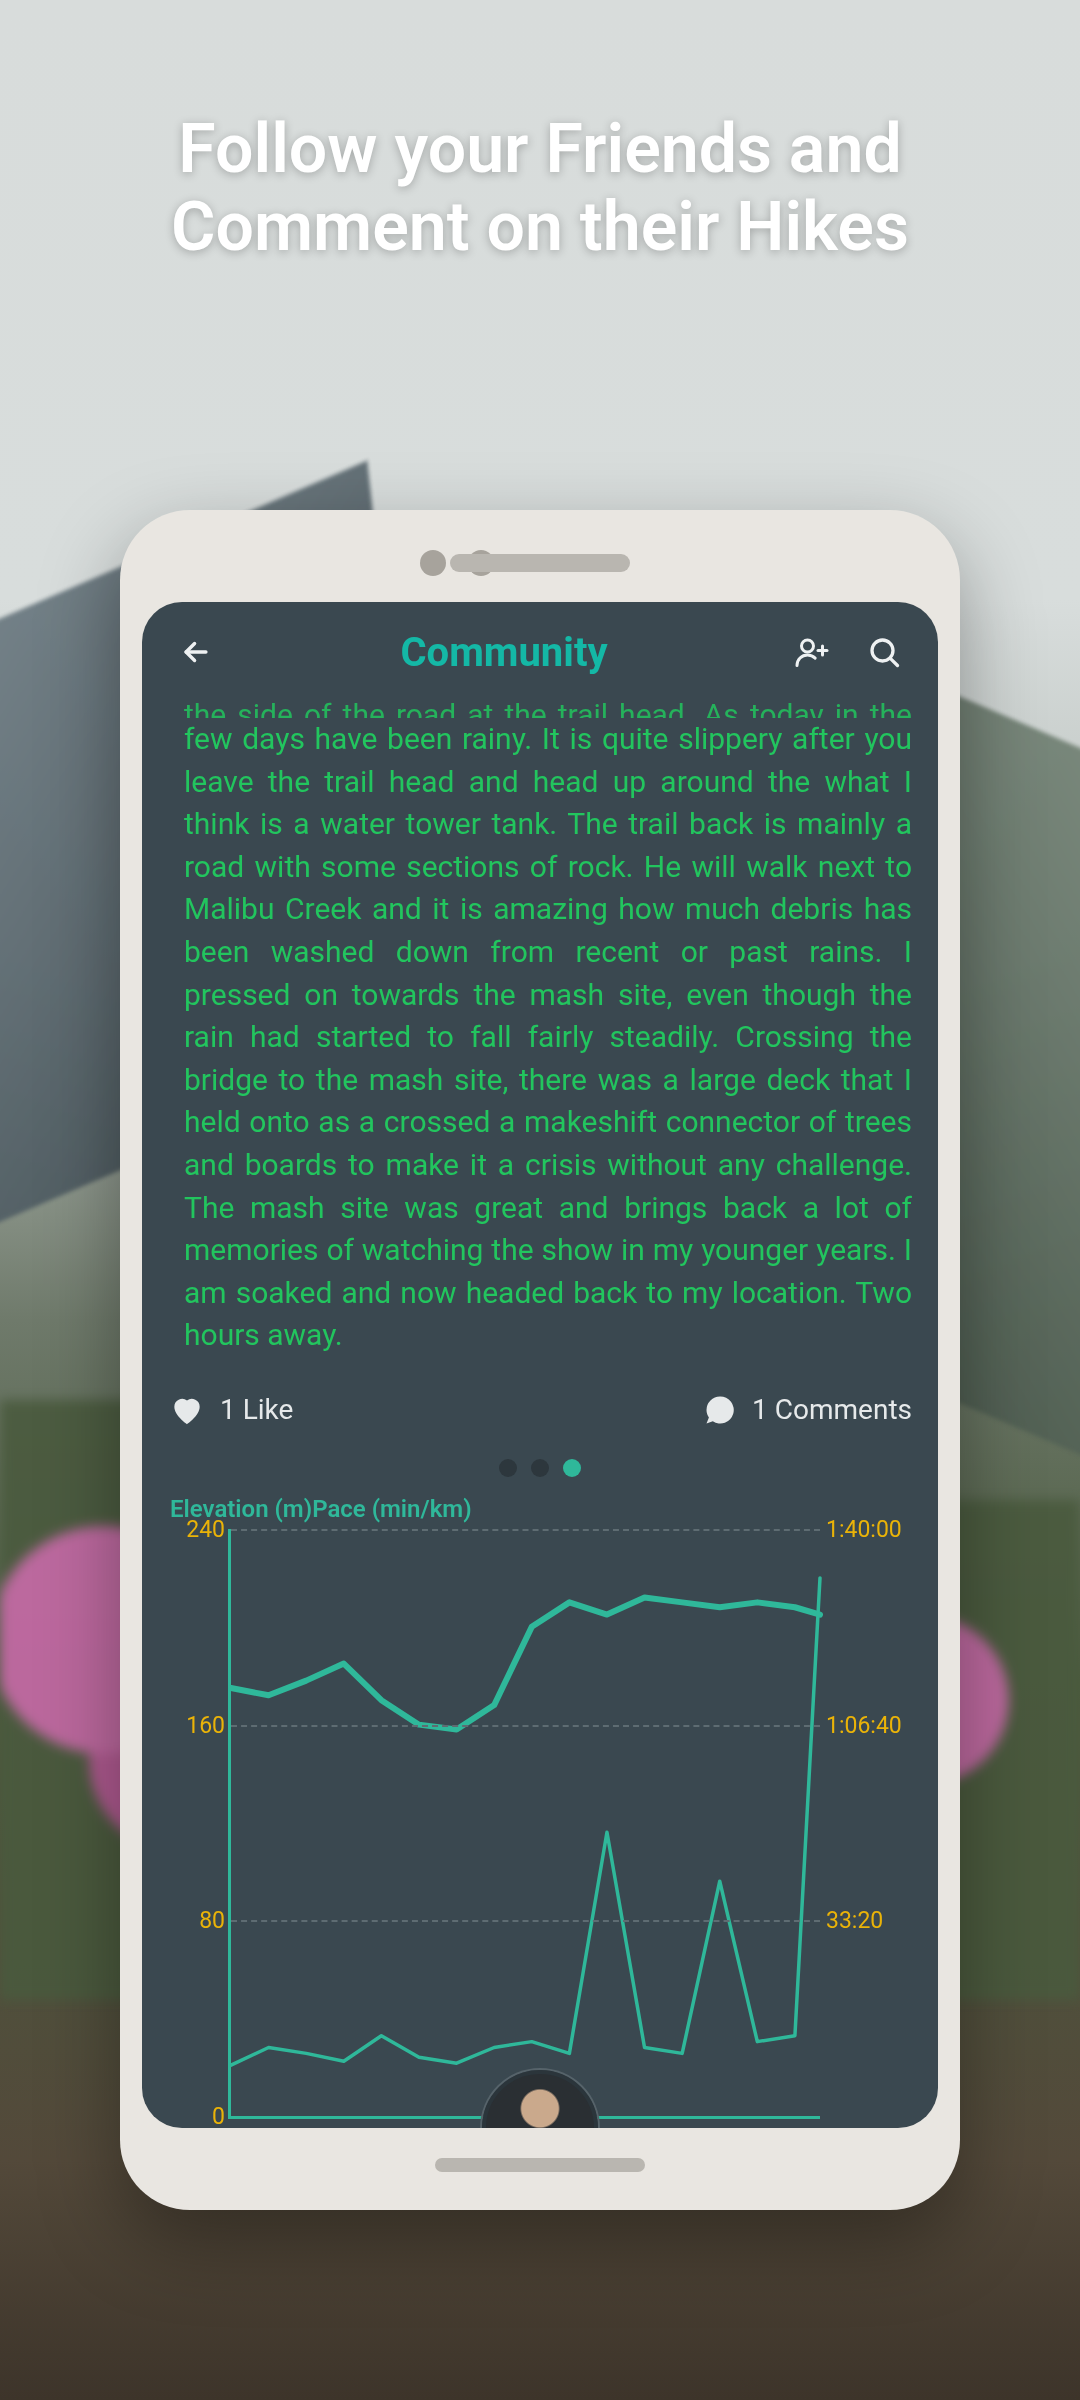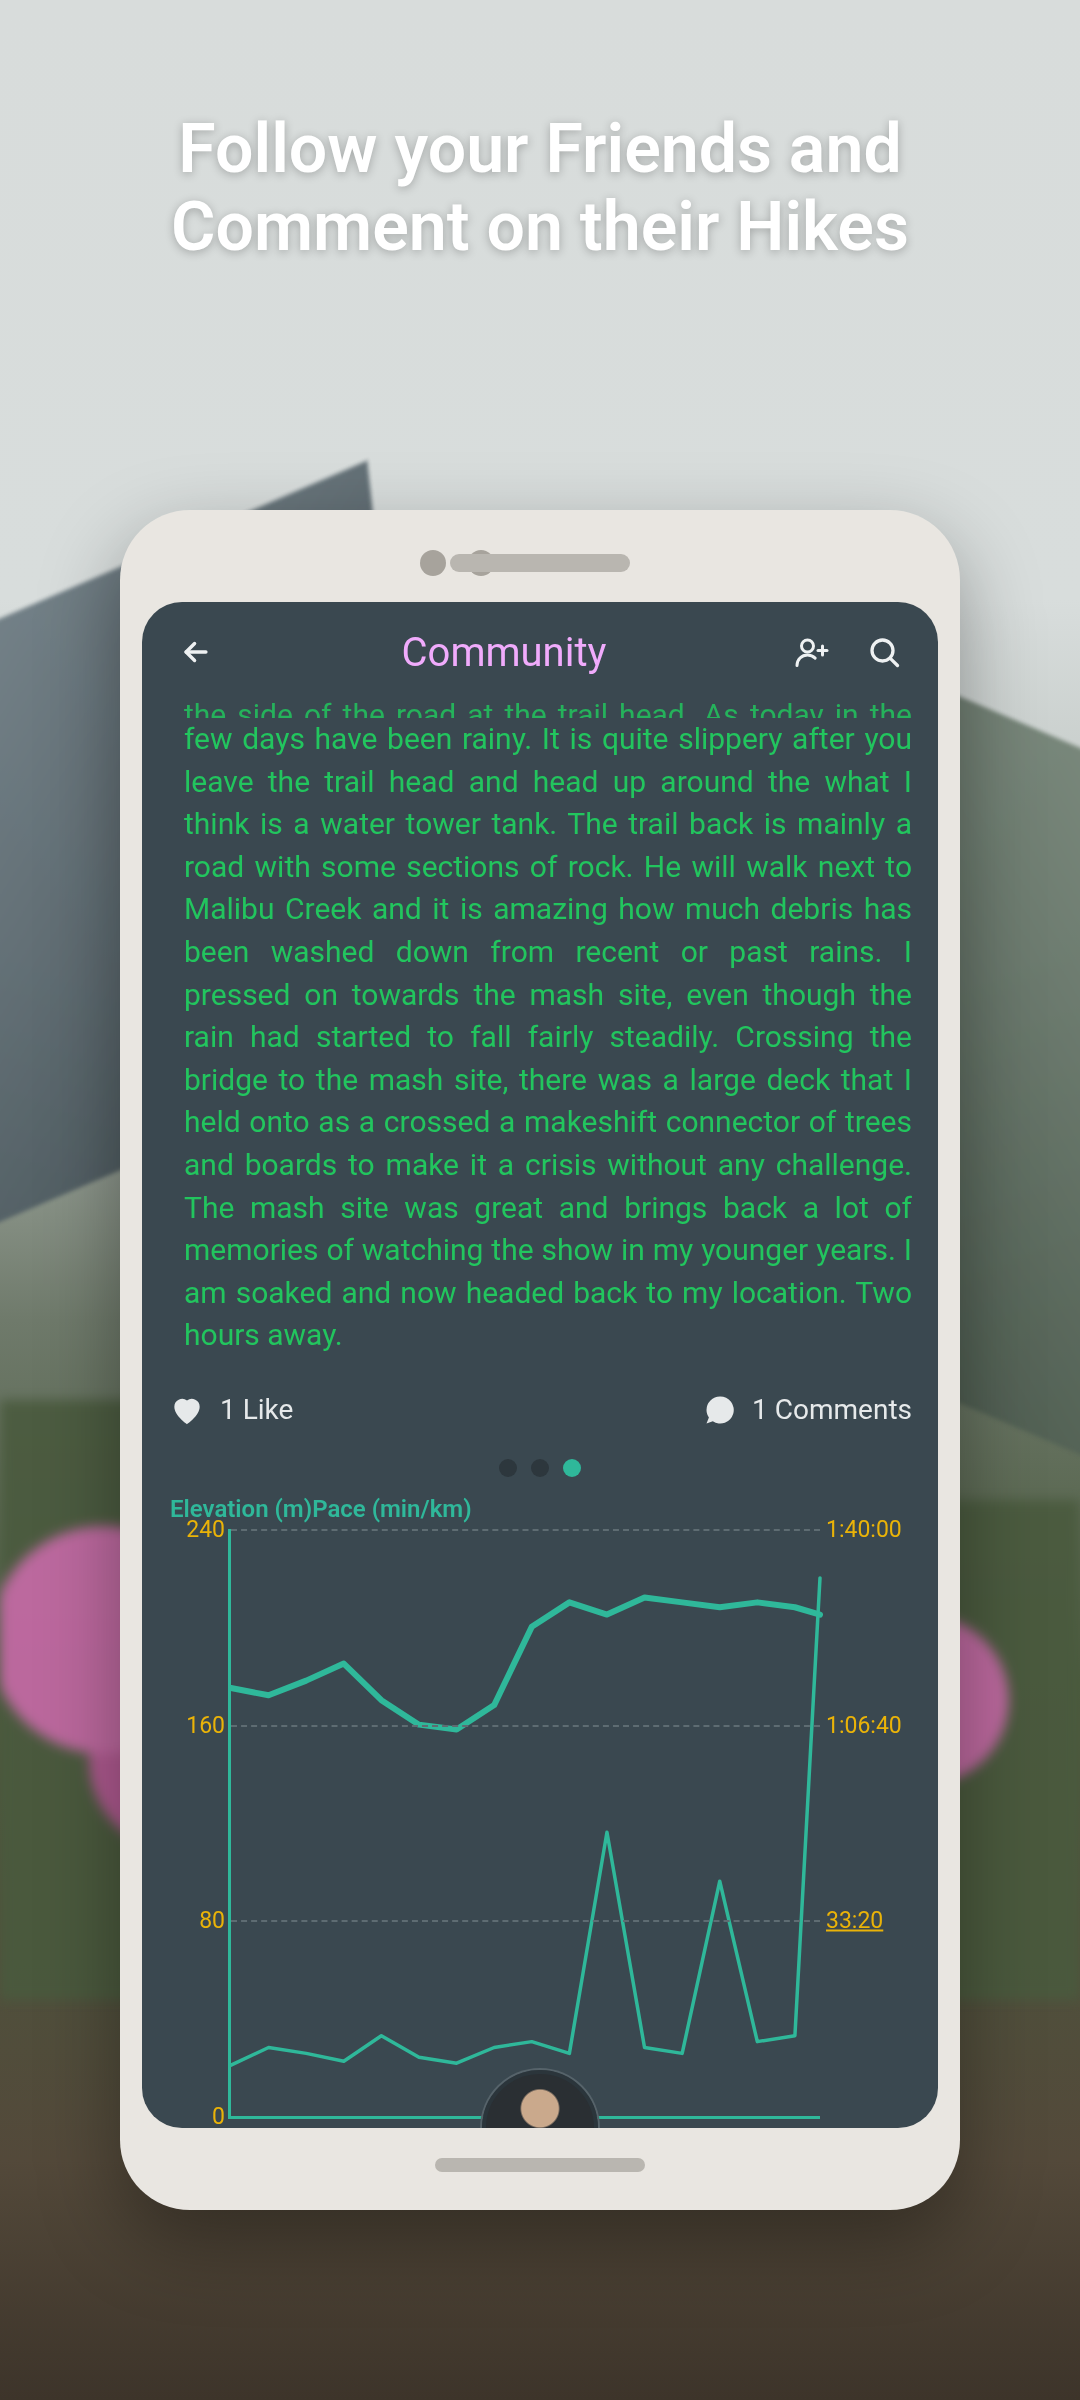--- a/index.html
+++ b/index.html
@@ -76,21 +76,21 @@
     background:#3a4850;
     border-radius:40px;
     overflow:hidden;
     color:#e6e9ea;
   }
 
   .topbar {
     display:flex; align-items:center; justify-content:space-between;
     padding:26px 30px 12px;
   }
-  .topbar .title { font-size:40px; font-weight:400; color:#f0abfc; }
+  .topbar .title { font-size:40px; font-weight:700; color:#14b8a6; }
   .icon-btn { width:48px; height:48px; display:flex; align-items:center; justify-content:center; }
   .icon-btn svg { stroke:#eef1f2; }
   .topbar-right { display:flex; gap:24px; }
 
   .content { padding:0 26px; }
 
   .post-text {
     font-size:30px; line-height:1.42; color:#22c55e;
     text-align:justify;
     margin-top:6px;
@@ -242,21 +242,21 @@
             <path id="elev-path" class="elev-line" vector-effect="non-scaling-stroke" d="M0.00 27.08 L6.38 28.33 L12.77 25.83 L19.15 22.92 L25.53 29.17 L31.91 33.33 L38.30 34.17 L44.68 30.00 L51.06 16.67 L57.45 12.50 L63.83 14.58 L70.21 11.67 L76.60 12.50 L82.98 13.33 L89.36 12.50 L95.74 13.33 L100.00 14.58"></path>
             <path id="pace-path" class="pace-line" vector-effect="non-scaling-stroke" d="M0.00 91.33 L6.38 88.33 L12.77 89.33 L19.15 90.67 L25.53 86.33 L31.91 90.00 L38.30 91.00 L44.68 88.33 L51.06 87.33 L57.45 89.33 L63.83 51.67 L70.21 88.33 L76.60 89.33 L82.98 60.00 L89.36 87.33 L95.74 86.33 L100.00 8.33"></path>
           </svg>
         <div class="ytick-l" style="top: 100%;">0</div>
             <div class="grid-h" style="top: 66.6667%;"></div>
             <div class="ytick-l" style="top: 66.6667%;">80</div>
             <div class="grid-h" style="top: 33.3333%;"></div>
             <div class="ytick-l" style="top: 33.3333%;">160</div>
             <div class="grid-h" style="top: 0%;"></div>
             <div class="ytick-l" style="top: 0%;">240</div>
-            <div class="ytick-r" style="top: 66.6667%; text-decoration: underline;">33:20</div>
+            <div class="ytick-r" style="top: 66.6667%;">33:20</div>
             <div class="ytick-r" style="top: 33.3333%;">1:06:40</div>
             <div class="ytick-r" style="top: 0%; margin-left: 40px;">1:40:00</div>
           </div>
         <div class="xticks" id="xticks">
           <span class="x-unit-l">km</span>
           <span class="x-label-r">Distance</span>
         <div class="xtick" style="left: 21.2766%;">1</div>
             <div class="xtick" style="left: 42.5532%;">2</div>
             <div class="xtick" style="left: 63.8298%;">3</div>
             <div class="xtick" style="left: 85.1064%;">4</div>

